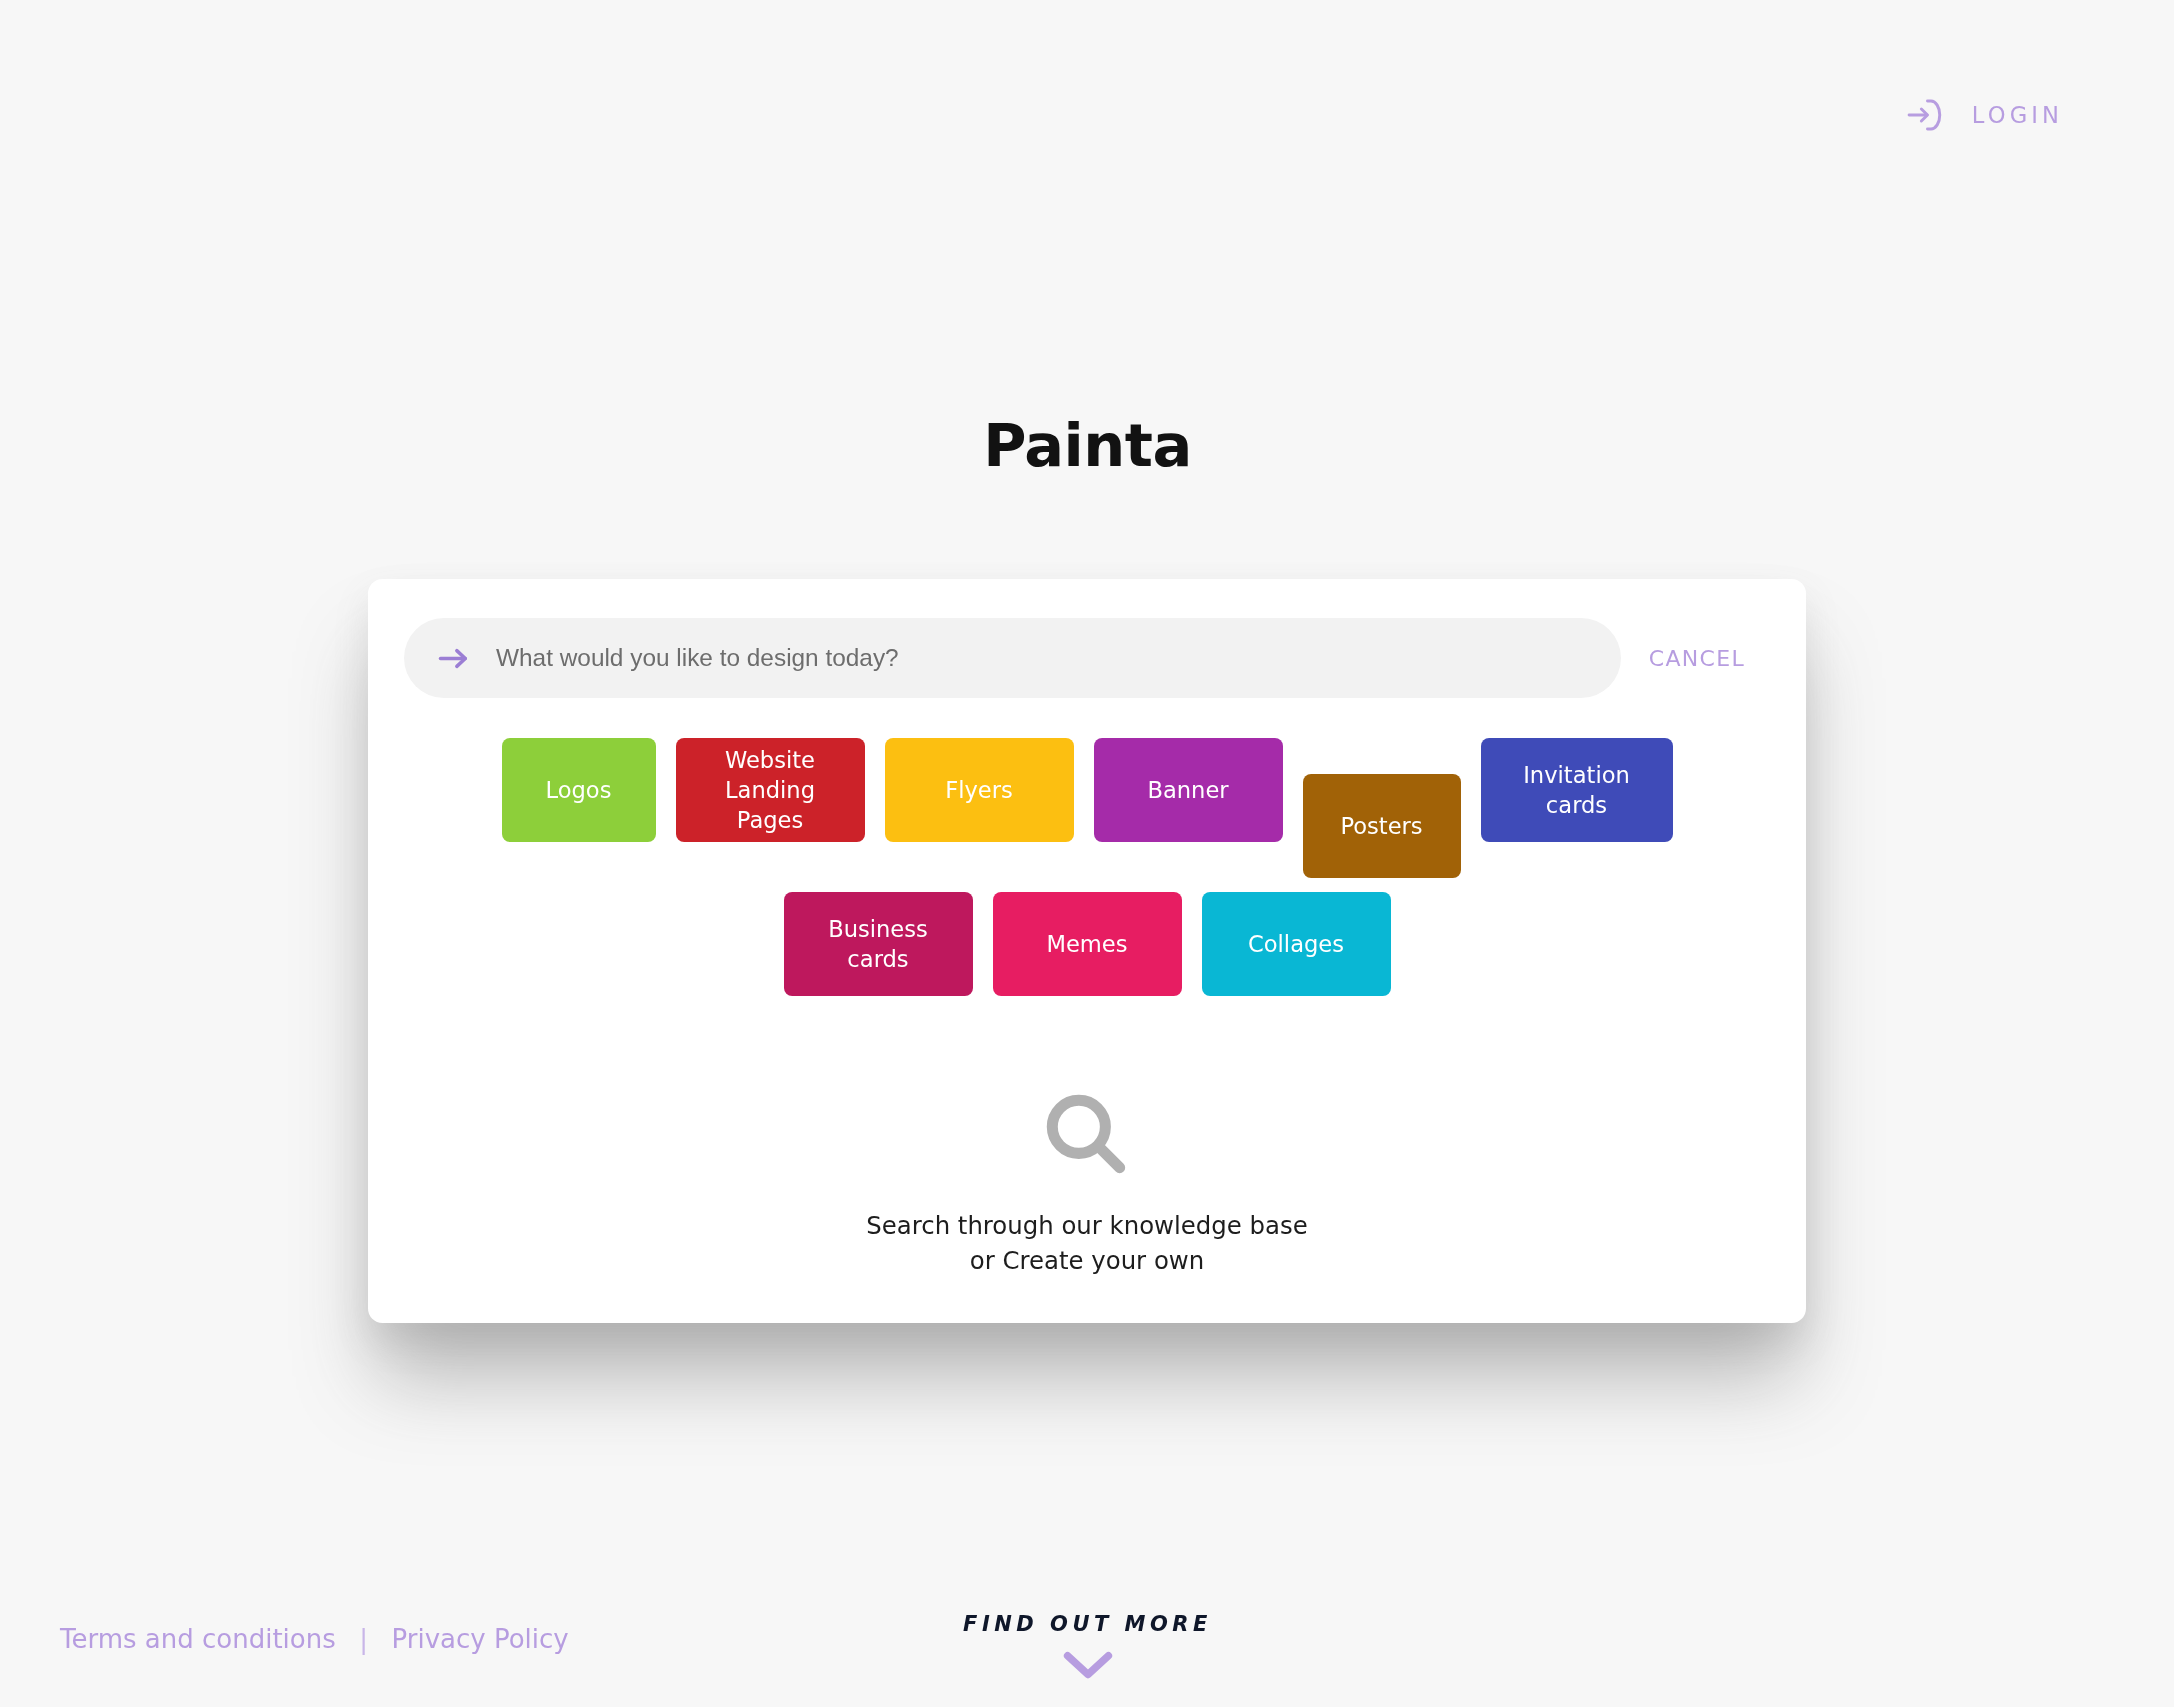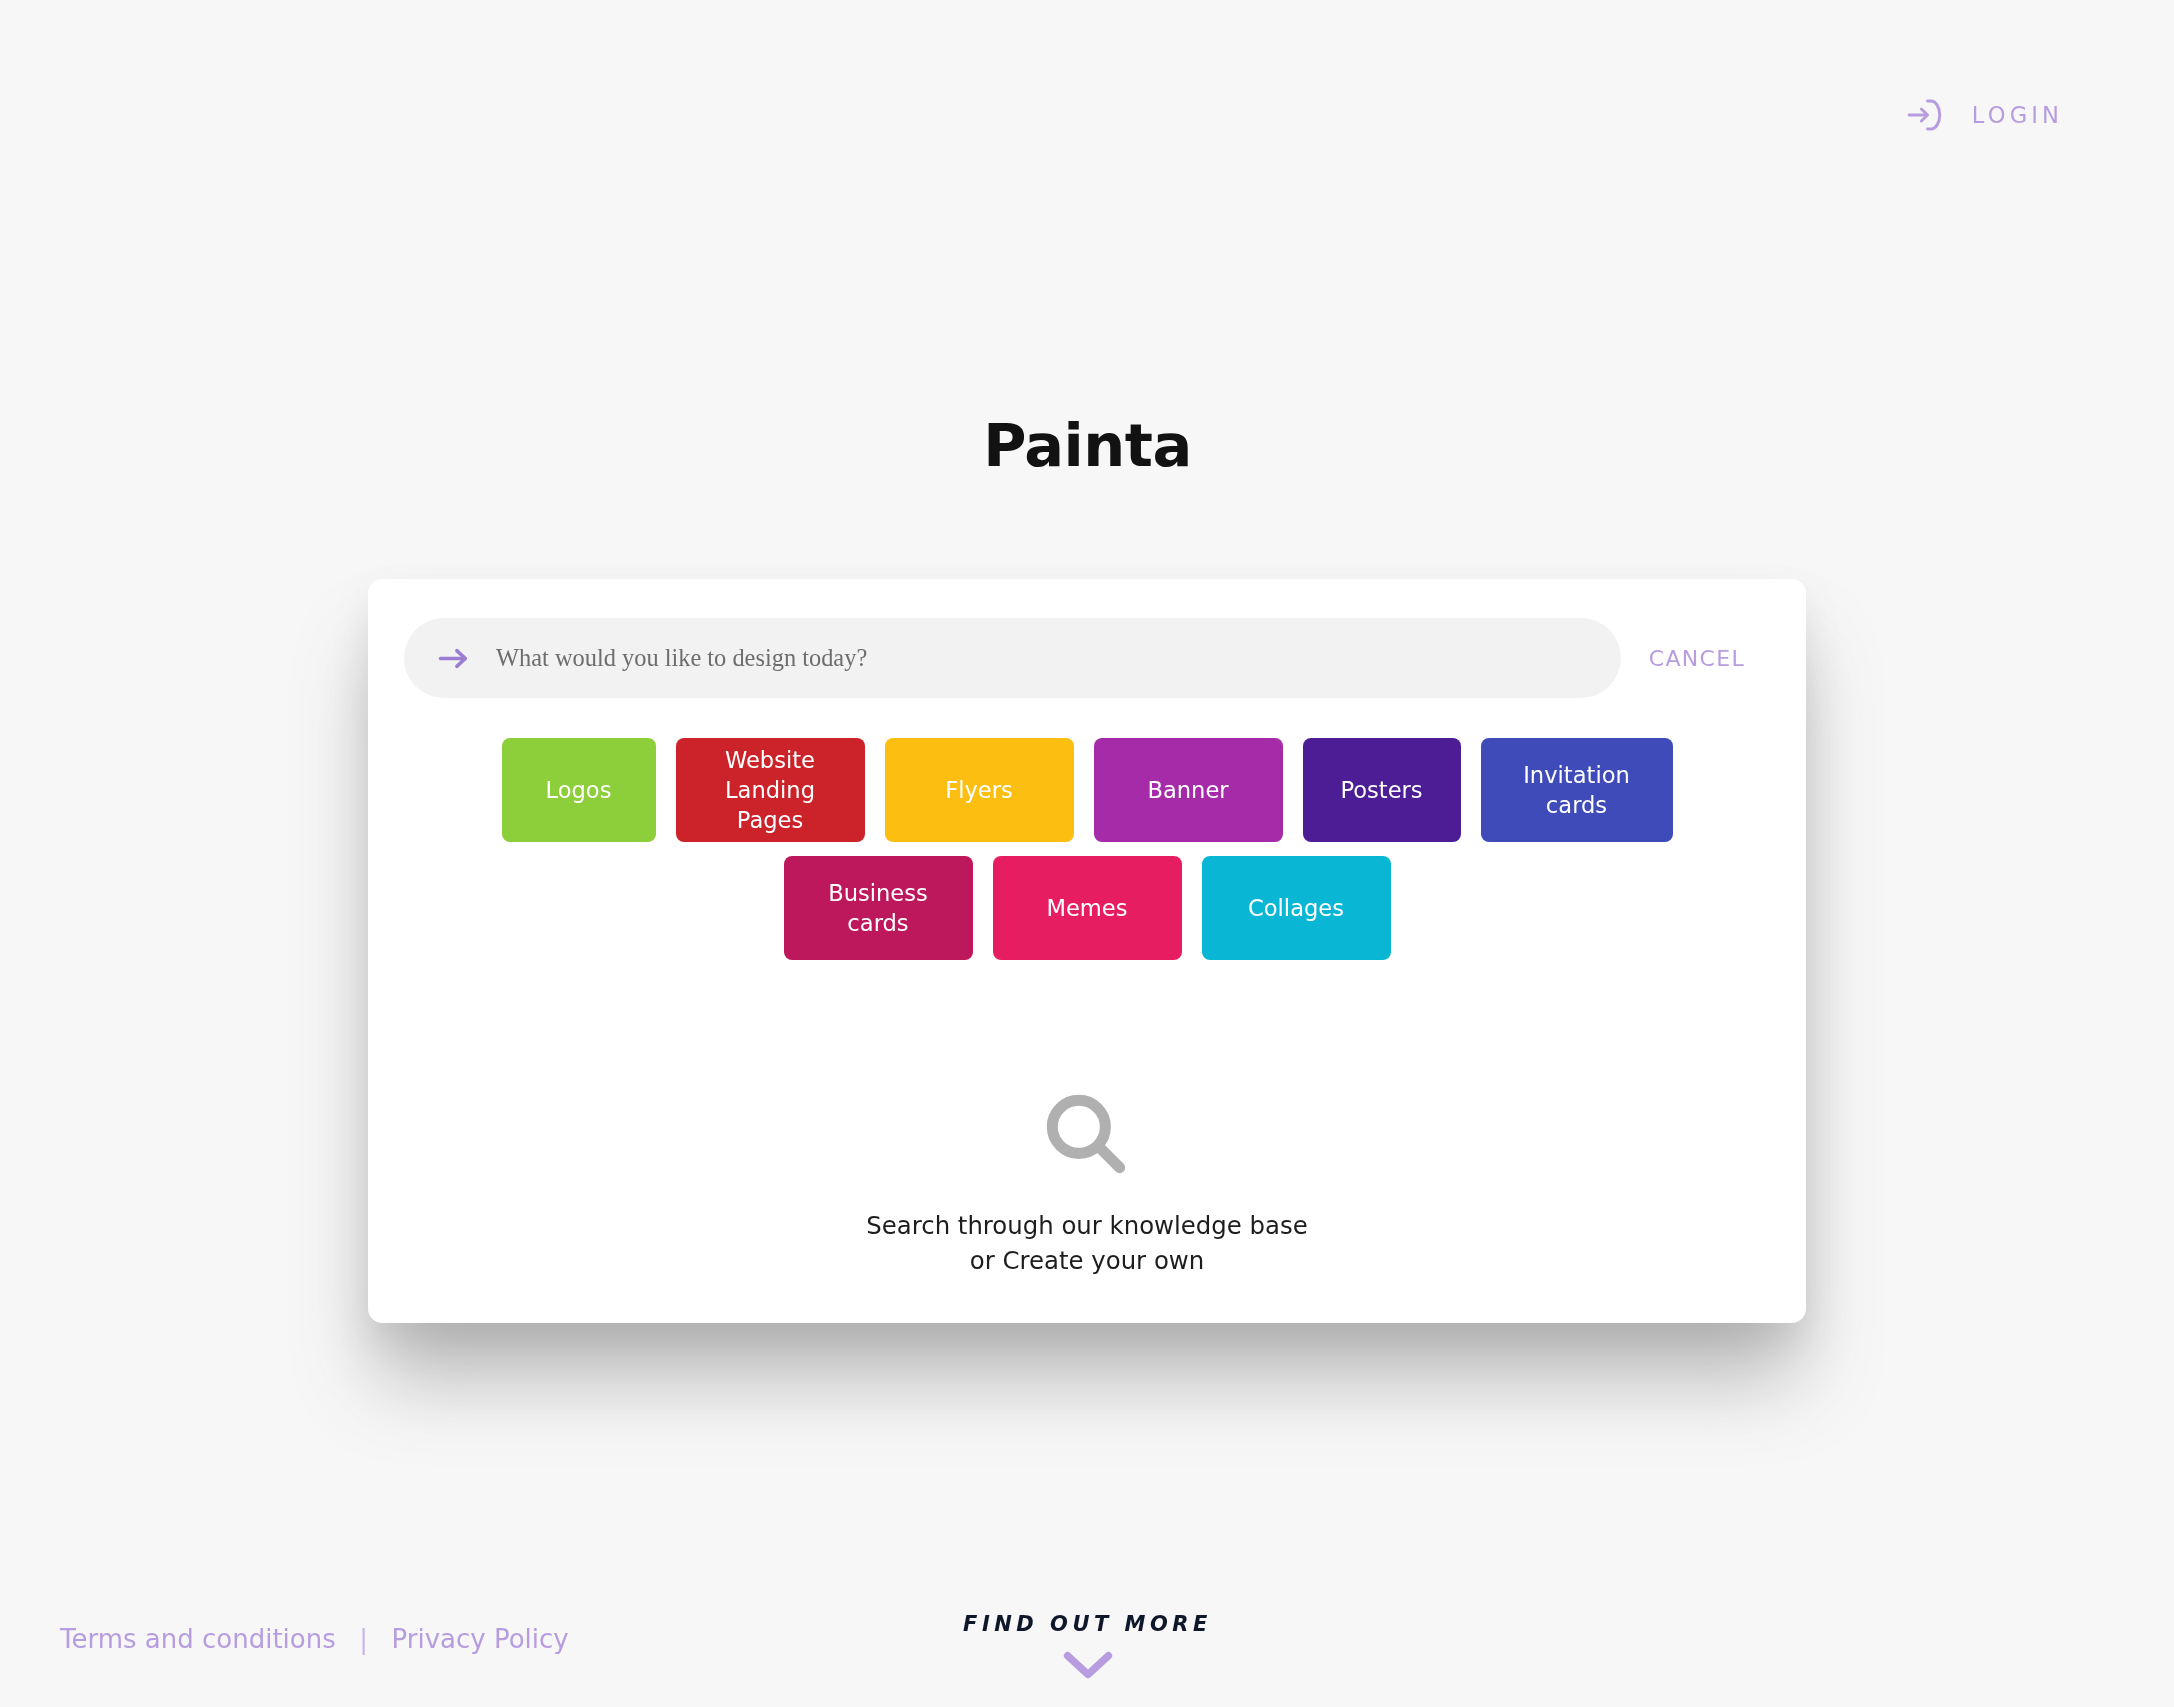--- a/index.html
+++ b/index.html
@@ -88,21 +88,21 @@
     align-items: center;
     padding-left: 33px;
     gap: 25px;
   }
   .arrow-icon { width: 34px; height: 27px; flex: 0 0 auto; display:block; }
   .search-input {
     flex: 1 1 auto;
     border: none;
     outline: none;
     background: transparent;
-    font-family: Liberation Serif, serif;
+    font-family: Liberation Sans, sans-serif;
     font-size: 24.4px;
     color: #c2410c;
     height: 100%;
   }
   .search-input::placeholder { color: #6d6d6d; opacity: 1; }
   .cancel-btn {
     margin-left: auto;
     padding-right: 25px;
     color: #b79de0;
     font-size: 22px;
@@ -231,21 +231,21 @@
     <div class="cancel-btn">CANCEL</div>
   </div>
 
   <div class="cat-rows">
     <div class="cat-row">
       <button class="cat-btn" style="background: rgb(141, 207, 58); width: 154px;">Logos</button>
       <button class="cat-btn" style="background: rgb(204, 34, 41); width: 189px;">Website
 Landing Pages</button>
       <button class="cat-btn" style="background: rgb(252, 191, 17); width: 189px;">Flyers</button>
       <button class="cat-btn" style="background: rgb(165, 43, 169); width: 189px;">Banner</button>
-      <button class="cat-btn" style="background: #4c1d95; width: 158px;">Posters</button>
+      <button class="cat-btn" style="background: #a16207; width: 158px; margin-top: 36px;">Posters</button>
       <button class="cat-btn" style="background: rgb(63, 75, 184); width: 192px;">Invitation cards</button>
     </div>
     <div class="cat-row">
       <button class="cat-btn" style="background: #be185d; width: 189px;">Business cards</button>
       <button class="cat-btn" style="background: rgb(231, 29, 98); width: 189px;">Memes</button>
       <button class="cat-btn" style="background: rgb(9, 183, 212); width: 189px;">Collages</button>
     </div>
   </div>
 
   <div class="kb-block">

